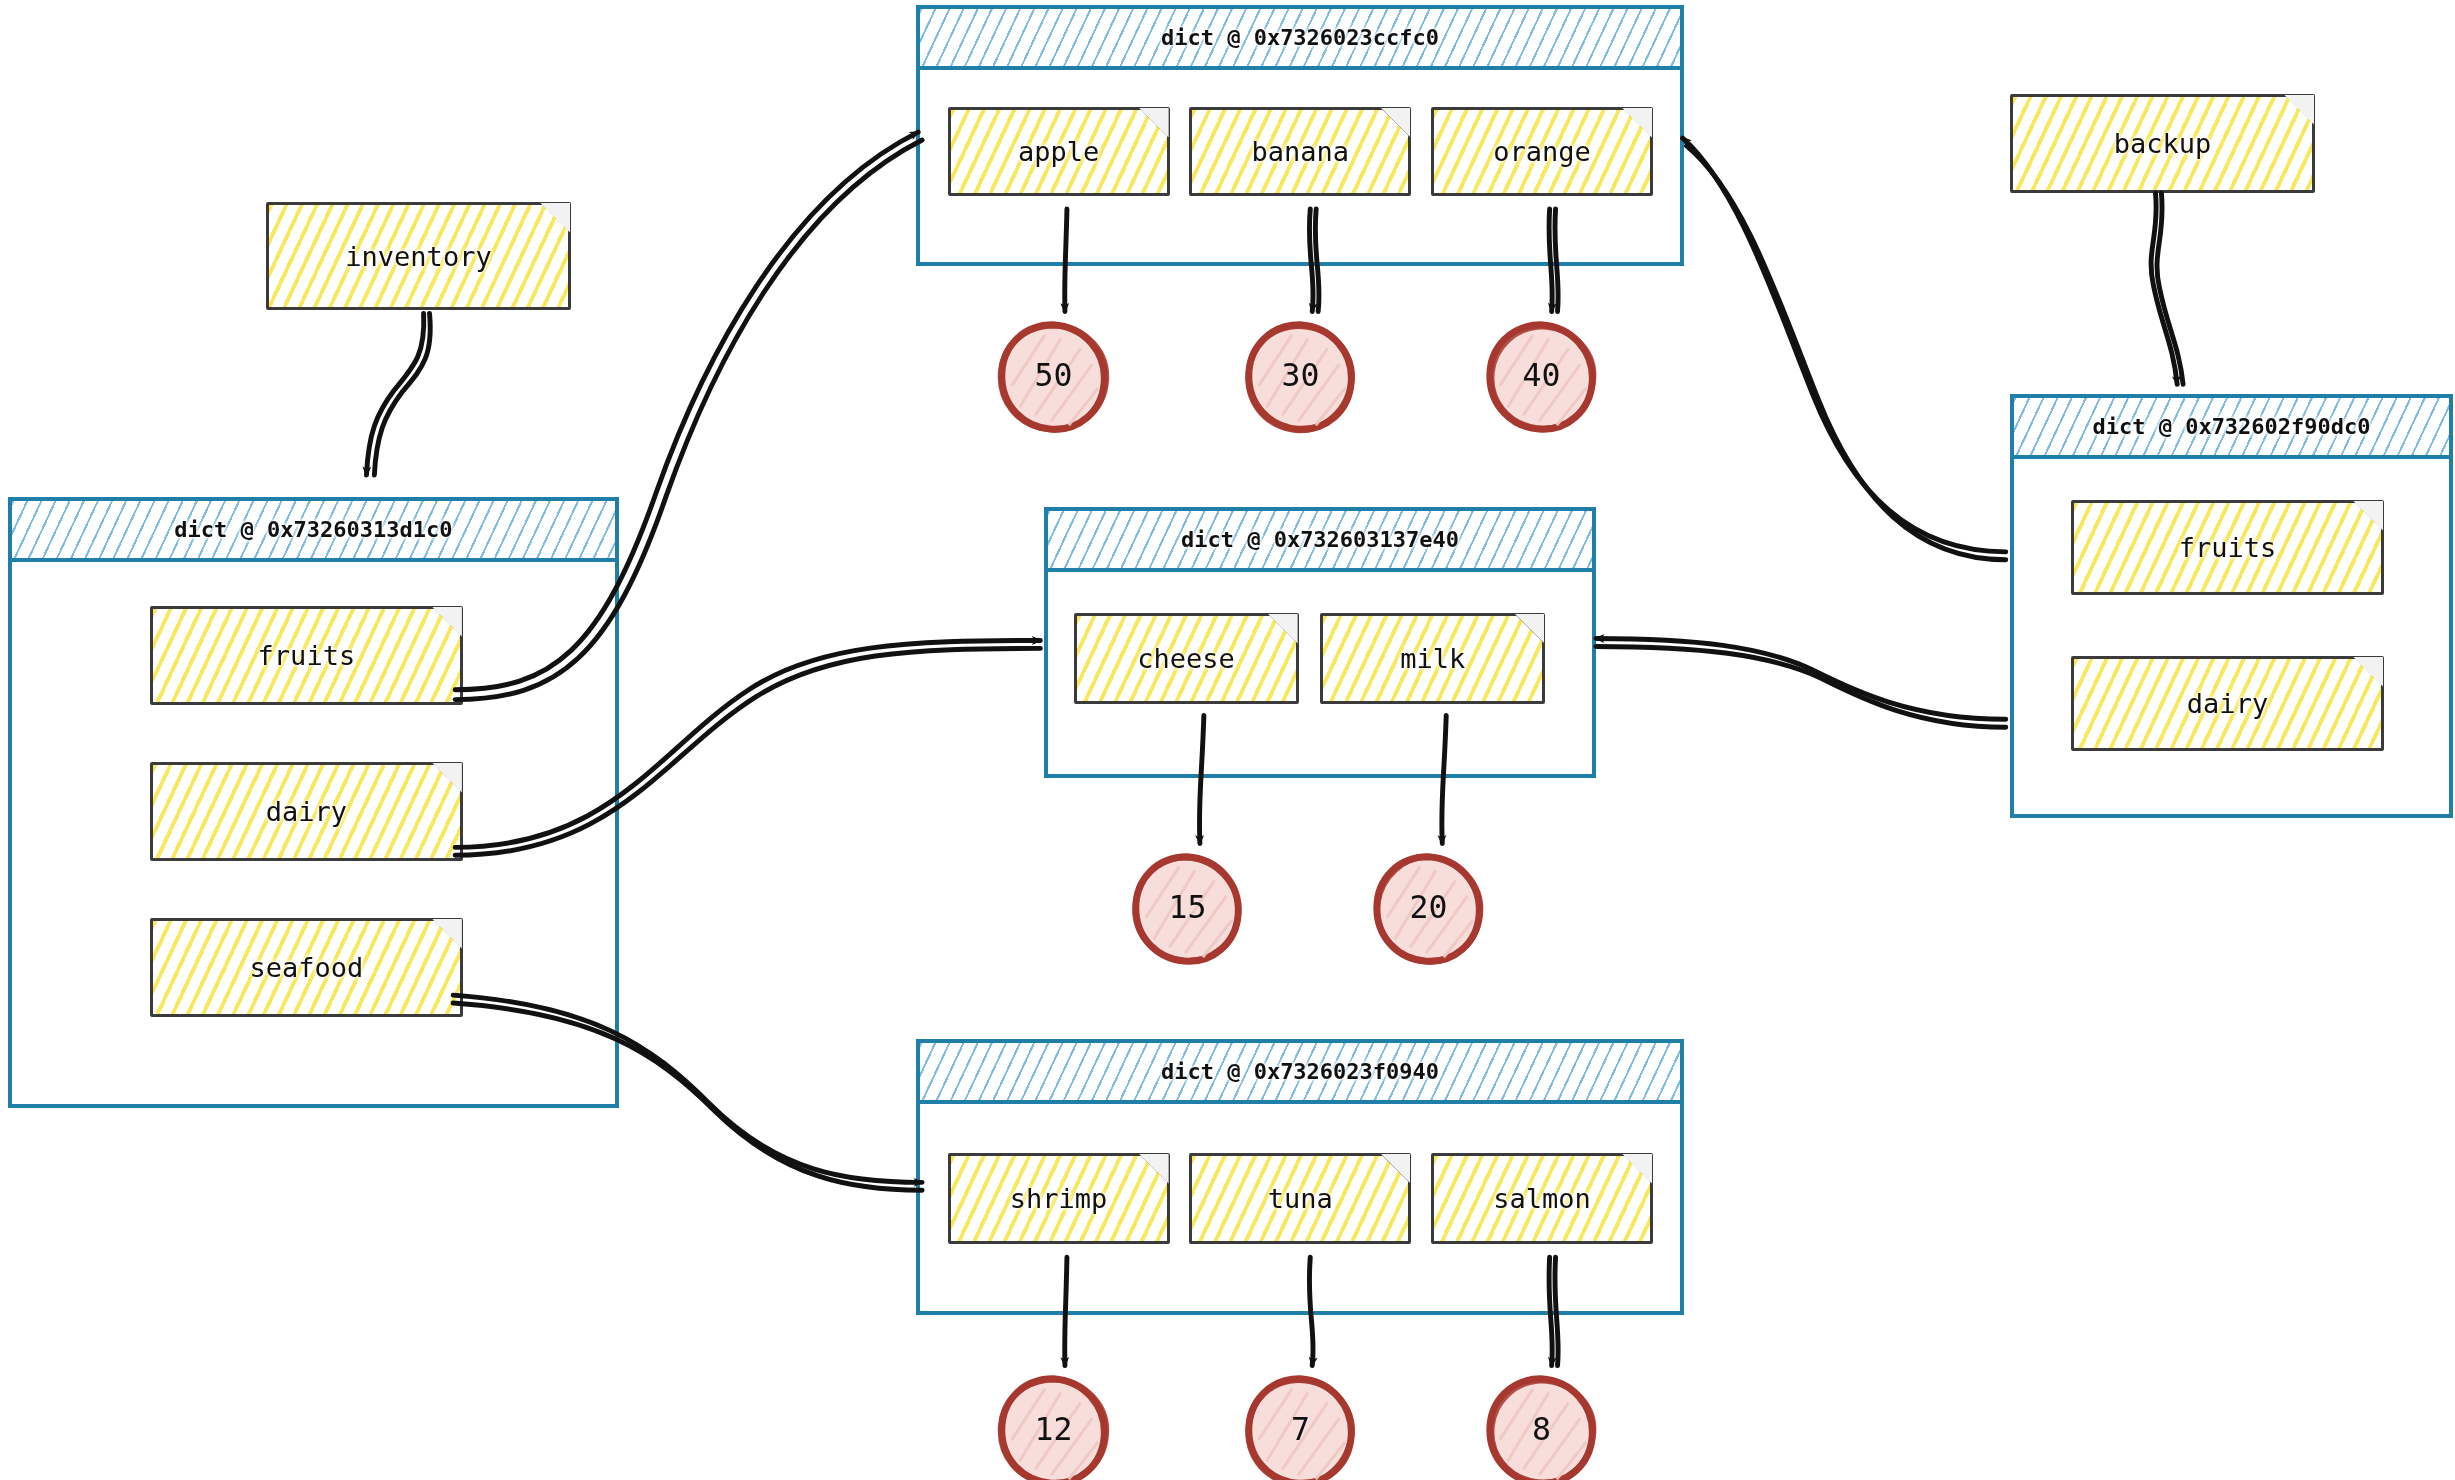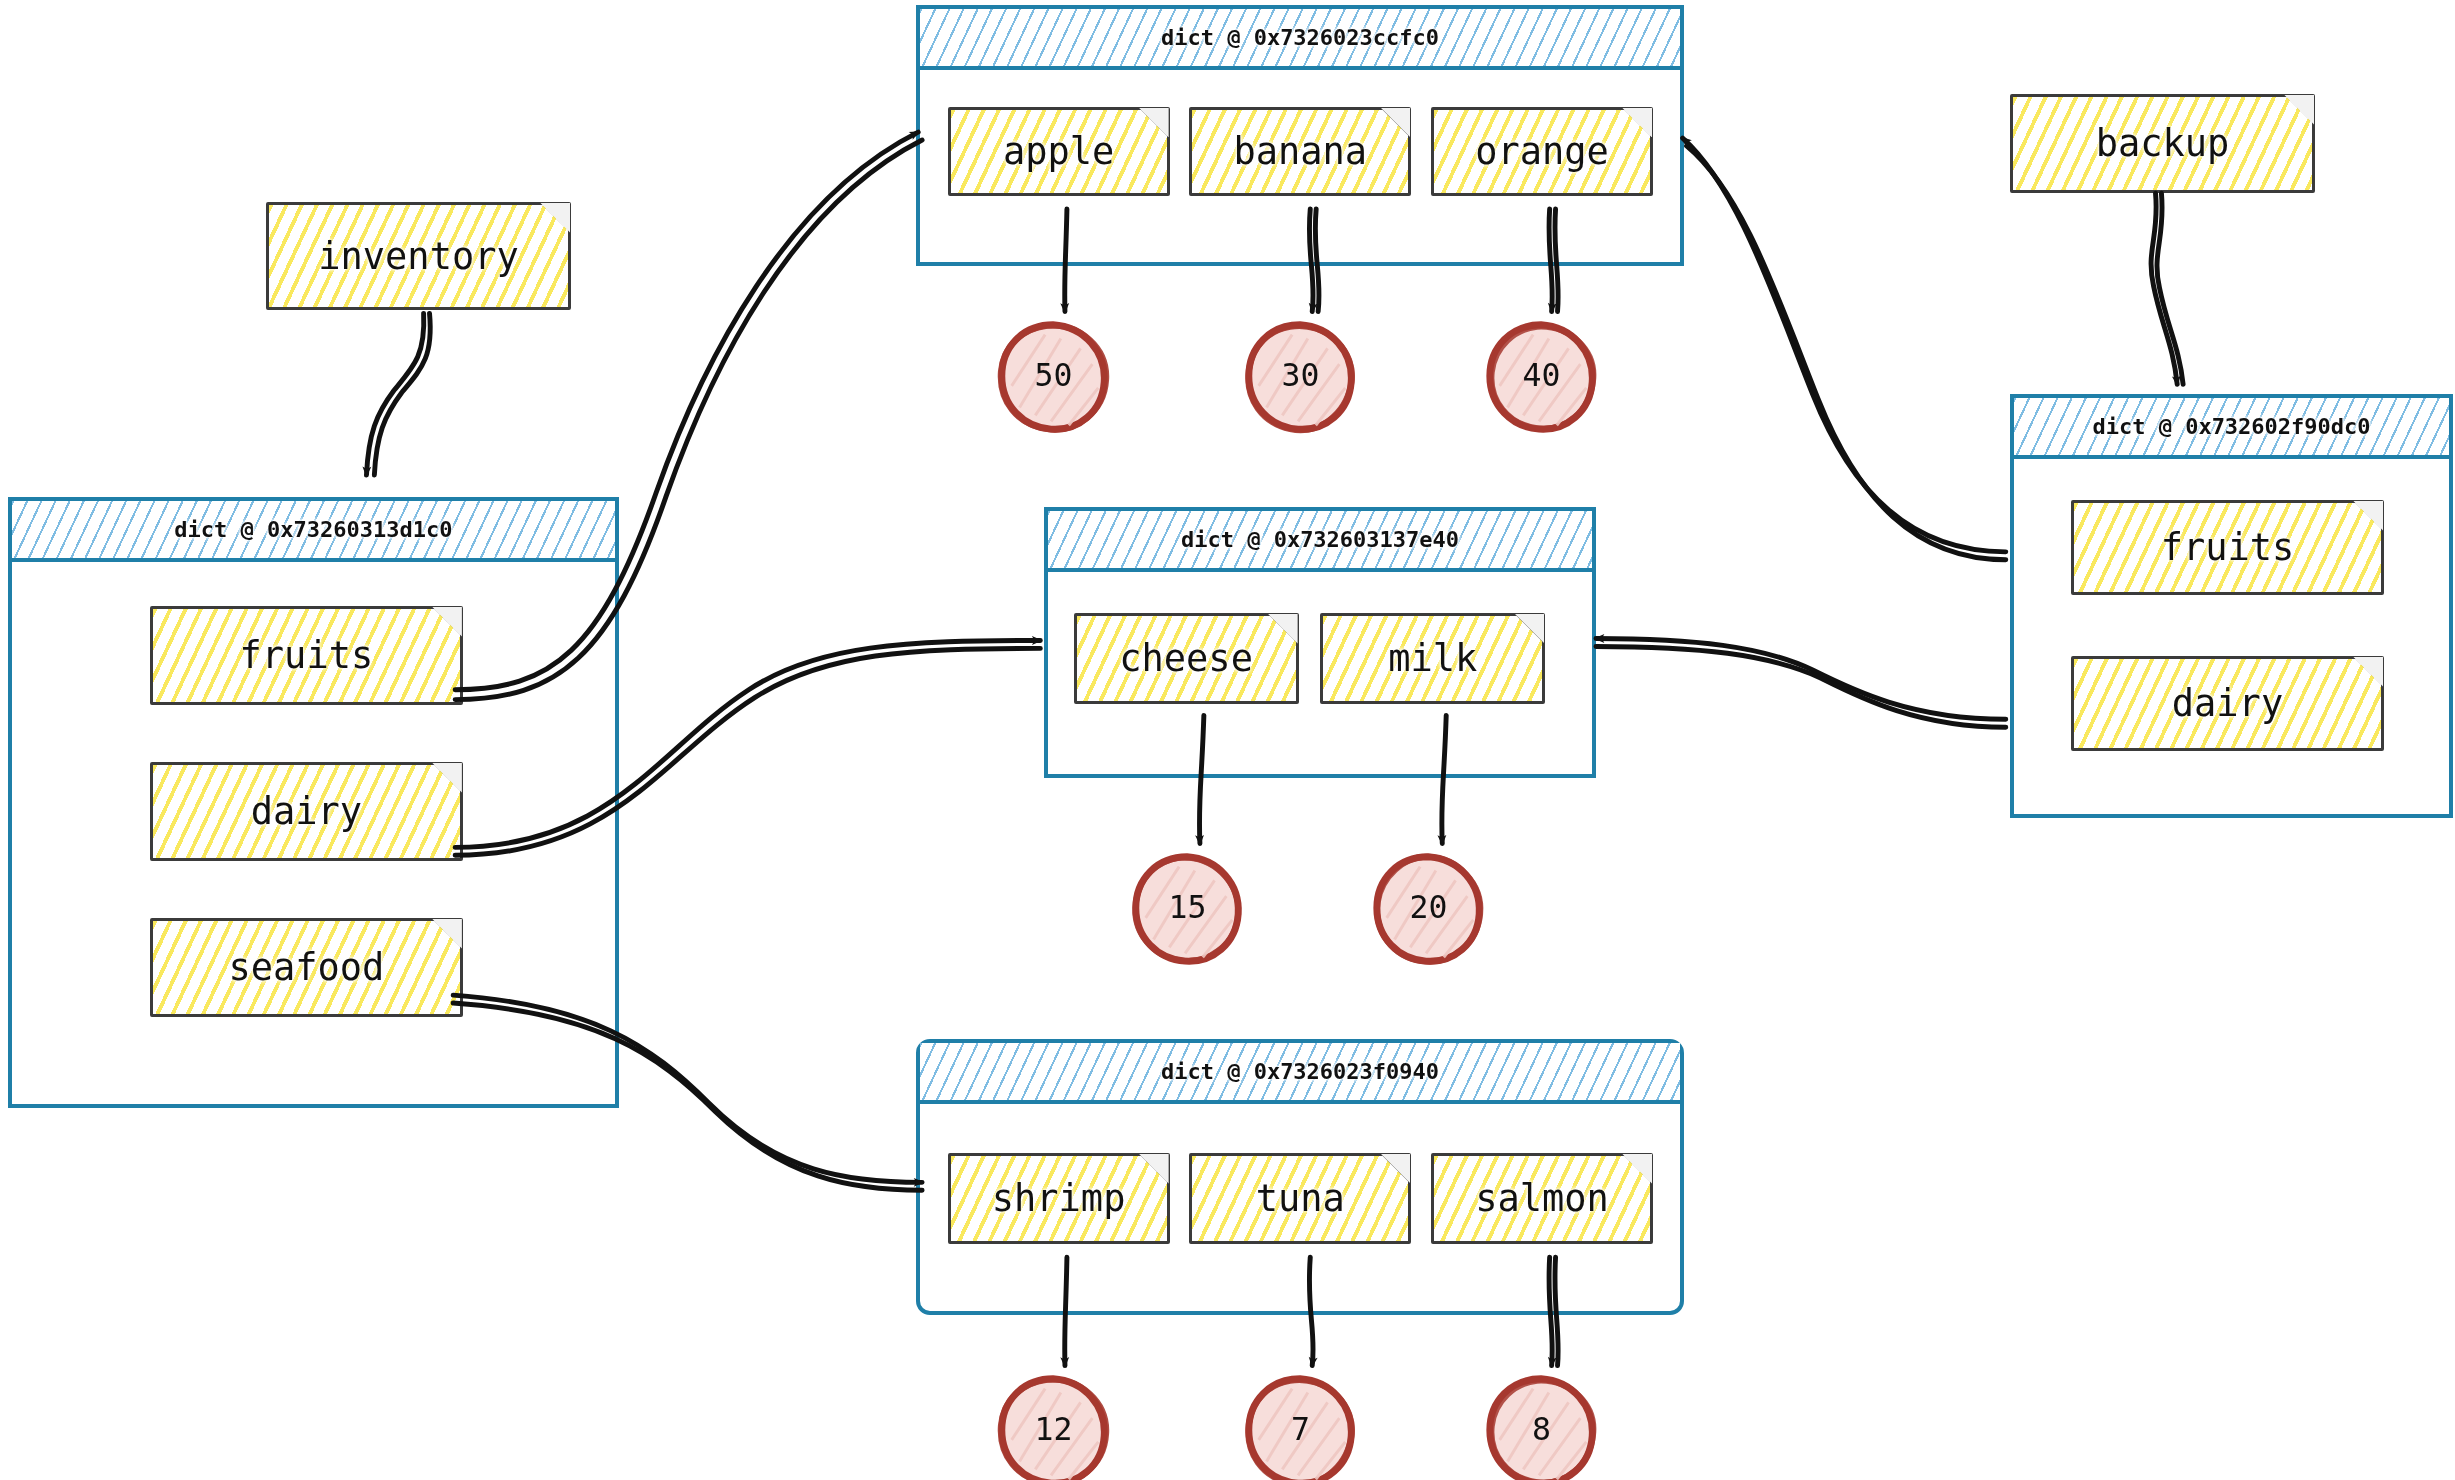--- a/index.html
+++ b/index.html
@@ -36,21 +36,21 @@
             transparent 3.9px,transparent 13.8px);
         display:flex;align-items:center;justify-content:center;
         z-index:3;}
   .note-fold{position:absolute;right:-2px;top:-2px;width:29.6px;height:29.6px;
              background:#f2f2f2;
              clip-path:polygon(100% 0,100% 100%,0 0);
              border-left:0;}
   .note-fold:after{content:"";position:absolute;left:0;top:0;
              width:41px;height:3.9px;background:#3b3b3b;
              transform-origin:0 0;transform:rotate(45deg);}
-  .note-label{font-size:37px;color:#111;white-space:nowrap;position:relative;
+  .note-label{font-size:27px;color:#111;white-space:nowrap;position:relative;
               z-index:2;
               text-shadow:0 0 4.9px #fff,0 0 4.9px #fff,0 0 3px #fff;}
 
   
   .val{position:absolute;width:99px;height:99px;z-index:3;}
   .val svg{position:absolute;left:-13.8px;top:-11.8px;width:126px;height:126px;}
   .val-label{position:absolute;left:0;top:0;width:99px;height:99px;
              display:flex;align-items:center;justify-content:center;
              font-size:31.5px;color:#111;z-index:2;}
 
@@ -254,21 +254,21 @@
         <span class="note-fold"></span>
         <span class="note-label">fruits</span>
       </div>
       <div class="note" style="width:313px;height:95px;">
         <span class="note-fold"></span>
         <span class="note-label">dairy</span>
       </div>
     </div>
   </div>
 
-  <div class="dict" style="left:916px;top:1039px;width:768px;height:276px;border-radius:14px;">
+  <div class="dict" style="left:916px;top:1039px;width:768px;height:276px;">
     <div class="dict-head">
       <span class="dict-title">dict @ 0x7326023f0940</span>
     </div>
     <div class="dict-body" style="padding:49px 0 0 27.6px;gap:19.7px;">
       <div class="note" style="width:222px;height:91px;">
         <span class="note-fold"></span>
         <span class="note-label">shrimp</span>
       </div>
       <div class="note" style="width:222px;height:91px;">
         <span class="note-fold"></span>

